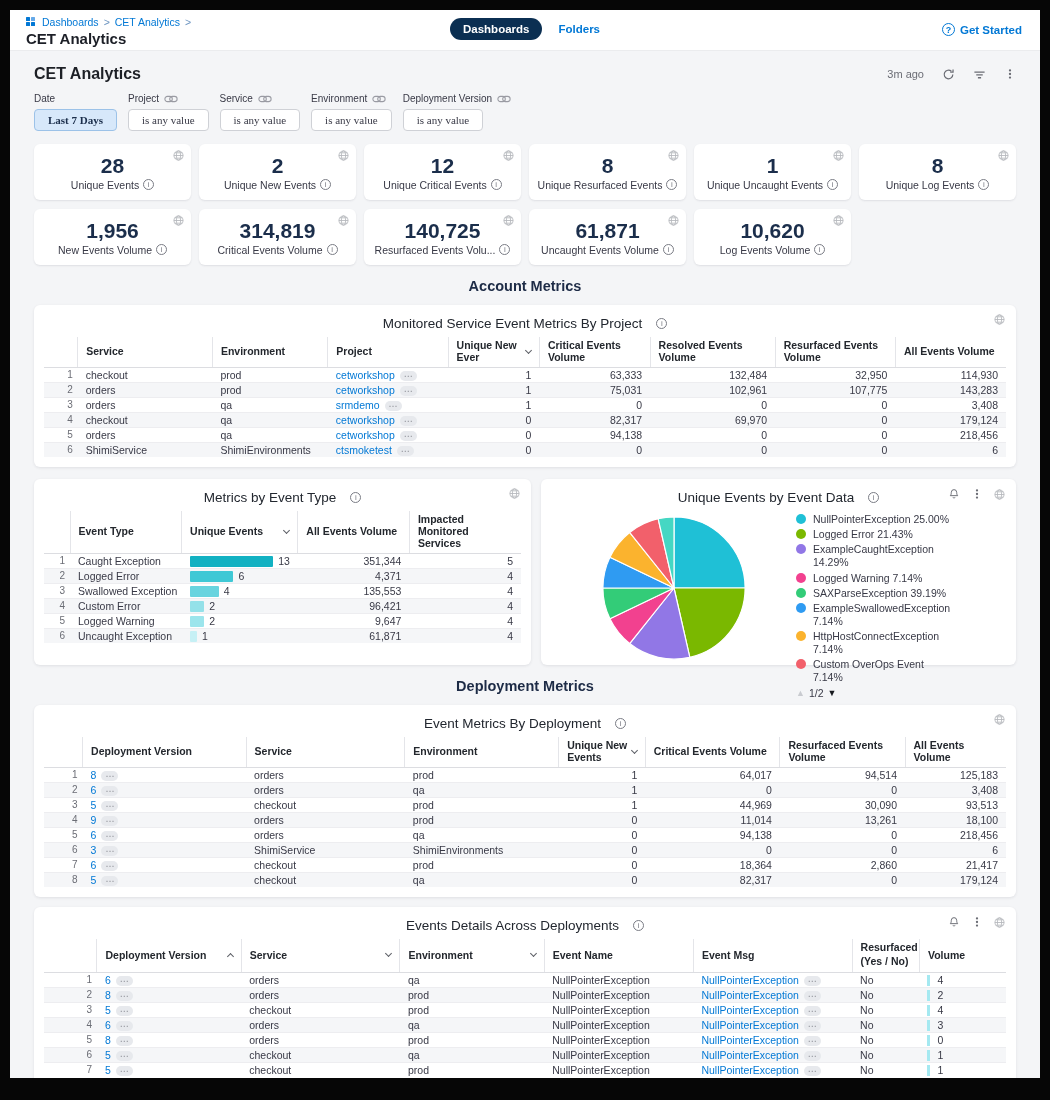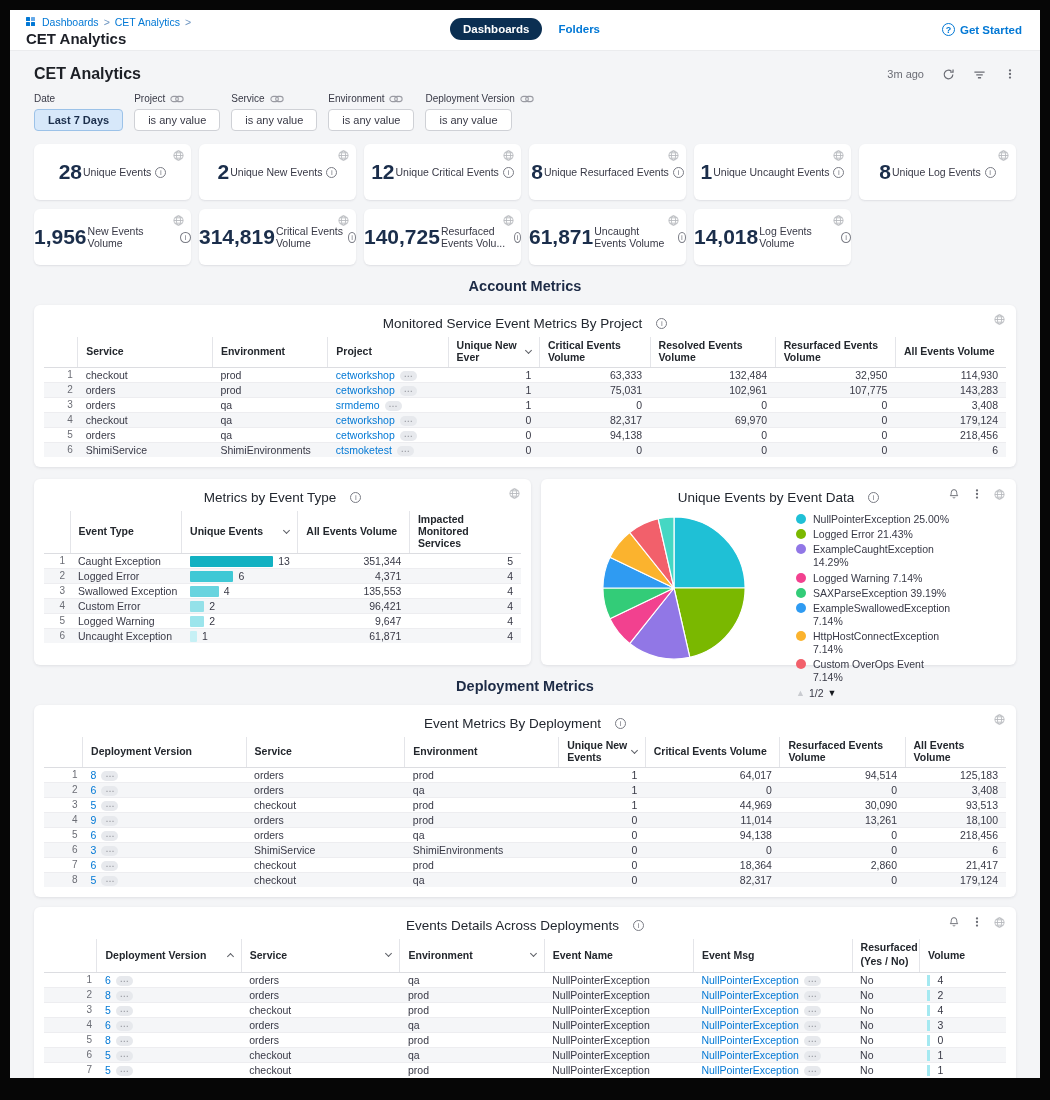--- a/index.html
+++ b/index.html
@@ -27,25 +27,25 @@
 
   
   .dash { background:#f4f5f7; height:1027px; padding:10px 24px 0; overflow:hidden; }
   .dash-head { display:flex; justify-content:space-between; align-items:center; height:26px; }
   .dash-title { font-size:16px; font-weight:600; color:#1d2026; }
   .dash-meta { display:flex; align-items:center; gap:18px; color:#6b6d75; font-size:11px; }
   .icw { display:inline-flex; align-items:center; }
 
   #filters { display:flex; gap:11px; margin-top:5px; }
   .filt-label { display:flex; align-items:center; gap:5px; font-size:10px; color:#383946; height:13px; }
-  .pill { margin-top:4px; height:22px; padding:0 13px; background:#fff; border:1px solid #cfd1d6; border-radius:4px; font-size:11px; color:#383946; display:inline-flex; align-items:center; font-weight:400; }
+  .pill { margin-top:4px; height:22px; padding:0 13px; background:#fff; border:1px solid #cfd1d6; border-radius:4px; font-size:11px; color:#383946; display:inline-flex; align-items:center; font-weight:400;font-family:Liberation Serif, serif; }
   .pill.active { background:#d7e8fa; border-color:#9cc2e8; color:#1b2e4b; font-weight:700; }
 
   #cards { display:grid; grid-template-columns:repeat(6,1fr); gap:9px 8px; margin-top:13px; }
-  .mcard { background:#fff; border-radius:6px; height:56px; position:relative; box-shadow:0 1px 2px rgba(40,41,61,.10); display:flex; align-items:center; justify-content:center; gap:1px; }
+  .mcard { background:#fff; border-radius:6px; height:56px; position:relative; box-shadow:0 1px 2px rgba(40,41,61,.10); display:flex; flex-direction:column; align-items:center; justify-content:center; gap:1px; }
   .m-globe { position:absolute; top:6px; right:7px; }
   .mval { font-size:21px; font-weight:700; color:#1b2e4b; }
   .mlbl { font-size:10.5px; color:#383946; display:flex; align-items:center; gap:4px; }
   .info { display:inline-block; width:11px; height:11px; border:1px solid #7a7c85; border-radius:50%; font-size:8px; line-height:10px; text-align:center; color:#7a7c85; }
   .info::after { content:"i"; }
 
   .sec { text-align:center; font-size:14.5px; font-weight:700; color:#1d2b46; margin:13px 0 11px; }
 
   .card { background:#fff; border-radius:6px; box-shadow:0 1px 3px rgba(40,41,61,.10); position:relative; padding:8px 10px 10px; }
   .card-title { display:flex; justify-content:center; align-items:center; gap:14px; height:20px; font-size:13.5px; font-weight:500; color:#22272f; }
@@ -329,21 +329,21 @@
           </div>
         </div>
         <div class="mcard" data-interactable="false">
           <span class="icw m-globe" data-interactable="true">
             <svg width="11" height="11" viewBox="0 0 12 12" fill="none" stroke="#b3b5ba" stroke-width="0.9">
               <circle cx="6" cy="6" r="5"></circle>
               <ellipse cx="6" cy="6" rx="2.3" ry="5"></ellipse>
               <path d="M1 6h10M1.8 3.1h8.4M1.8 8.9h8.4"></path>
             </svg>
           </span>
-          <div class="mval" data-interactable="false">14,018</div>
+          <div class="mval" data-interactable="false">10,620</div>
           <div class="mlbl">
             <span data-interactable="false">Log Events Volume</span>
             <span class="info" data-interactable="true"></span>
           </div>
         </div>
       </div>
 
     <div class="sec" data-interactable="false">Account Metrics</div>
 
     <div class="card" id="card-t1" data-interactable="false" style="margin-bottom:12px;">

